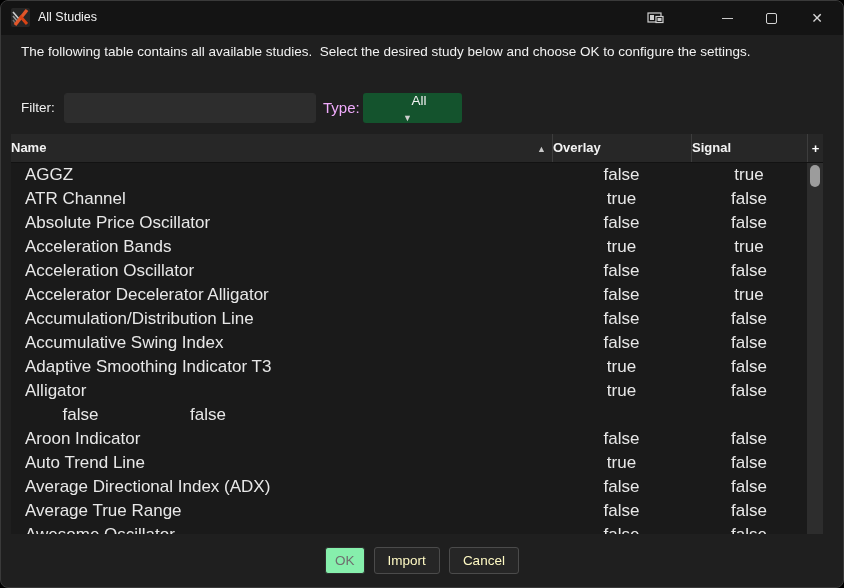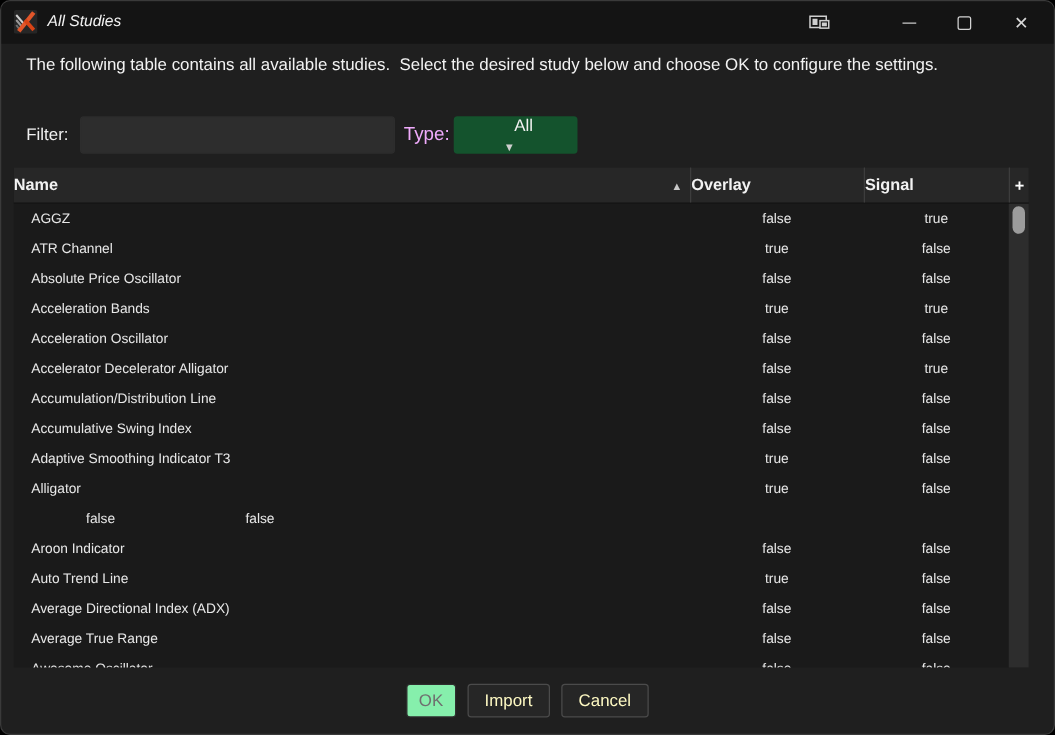--- a/index.html
+++ b/index.html
@@ -2,21 +2,21 @@
 <html><head>
 <meta charset="utf-8">
 <style>
   html,body{margin:0;padding:0;background:#000;}
   *{box-sizing:border-box;font-family:"Liberation Sans","DejaVu Sans",sans-serif;}
   .window{
     position:relative;width:844px;height:588px;background:#1f1f1f;
     border:1px solid #3a3a3a;border-radius:8px;overflow:hidden;color:#eaeaea;
   }
   
-  .titlebar{position:absolute;left:0;top:0;width:100%;height:34px;background:#141414;font-style:italic;}
+  .titlebar{position:absolute;left:0;top:0;width:100%;height:34px;background:#141414;}
   .app-icon{position:absolute;left:10px;top:7px;width:19px;height:19px;}
   .win-title{position:absolute;left:37px;top:0;height:34px;line-height:33px;font-size:12.5px;color:#f2f2f2;}
   .tb-btn{position:absolute;top:4px;width:26px;height:26px;display:flex;align-items:center;justify-content:center;cursor:default;}
   .btn-dock{left:642px;}
   .btn-min{left:713px;}
   .btn-max{left:757px;}
   .btn-close{left:803px;}
   .min-glyph{display:block;width:11px;height:1px;background:#c9c9c9;}
   .max-glyph{display:block;width:11px;height:11px;border:1.2px solid #d4d4d4;border-radius:2px;}
   .close-glyph{font-size:14px;color:#d8d8d8;line-height:1;}
@@ -42,21 +42,21 @@
   .table{position:absolute;left:10px;top:133px;width:812px;height:400px;background:#1a1a1a;}
   .thead{display:flex;height:29px;background:#272727;border-bottom:1px solid #121212;}
   .th{position:relative;font-size:13px;font-weight:bold;color:#f2f2f2;line-height:28px;text-align:left;}
   .th-name{width:541px;}
   .th-overlay{width:139px;border-left:1px solid #3d3d3d;}
   .th-signal{width:116px;border-left:1px solid #3d3d3d;}
   .th-corner{width:16px;border-left:1px solid #3d3d3d;font-weight:bold;font-size:13px;color:#ffffff;
     display:flex;align-items:center;justify-content:center;line-height:1;}
   .sort-arrow{position:absolute;right:6px;top:0;height:29px;display:flex;align-items:center;font-size:9px;color:#c8c8c8;}
   .tbody{position:absolute;left:0;top:29px;width:796px;height:371px;overflow:hidden;}
-  .row{display:flex;height:24px;line-height:24px;font-size:11px;color:#e8e8e8;cursor:default;}
+  .row{display:flex;height:24px;line-height:24px;font-size:17px;color:#e8e8e8;cursor:default;}
   .cell-name{width:541px;padding-left:14px;overflow:hidden;white-space:nowrap;}
   .cell-overlay{width:139px;text-align:center;}
   .cell-signal{width:116px;text-align:center;}
   
   .vscroll{position:absolute;right:0;top:29px;width:16px;height:371px;background:#2d2d2d;}
   .vthumb{position:absolute;left:3px;top:2px;width:10px;height:22px;background:#9c9c9c;border-radius:5px;}
   
   .footer{position:absolute;left:0;top:546px;width:100%;display:flex;justify-content:center;gap:9px;}
   .btn{
     height:27px;padding:0 13px;background:#262626;border:1px solid #4b4b4b;border-radius:3px;

